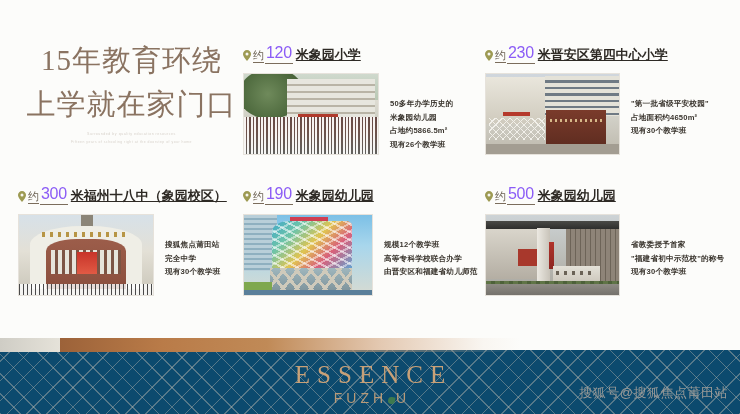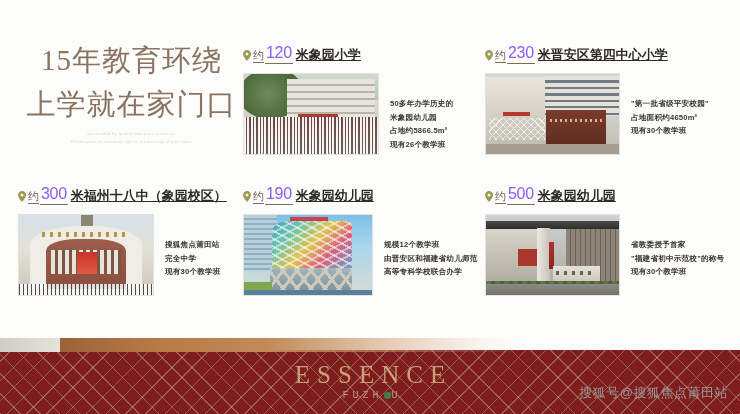--- a/index.html
+++ b/index.html
@@ -158,21 +158,21 @@
     background:linear-gradient(#d9d5cb,#b4aea3); }
   .sc5 .red2 { position:absolute; left:24%; top:42%; width:14%; height:22%; background:#a8382c; }
   .sc5 .ground2 { position:absolute; left:0; bottom:0; width:100%; height:14%;
     background:linear-gradient(#8e8b84,#75726c); }
   .sc5 .hedge { position:absolute; left:0; bottom:8%; width:100%; height:10%;
     background:repeating-linear-gradient(90deg,#5f7446 0 5px,#4d6139 5px 9px); }
 
   
   .footer {
     position:absolute; left:0; bottom:0; width:740px; height:64px;
-    background:#7f1d1d;
+    background:#0c4a6e;
   }
   .footer-pattern {
     position:absolute; inset:0;
     background-image:
       repeating-linear-gradient(45deg, rgba(205,196,182,.38) 0 1px, transparent 1px 14px),
       repeating-linear-gradient(-45deg, rgba(205,196,182,.38) 0 1px, transparent 1px 14px);
   }
   .bronze-bar {
     position:absolute; left:60px; top:-12px; width:460px; height:14px;
     background:linear-gradient(90deg,#9c6239 0%,#b97b48 22%,#c08a57 45%,
@@ -184,22 +184,22 @@
   }
   .brand {
     position:absolute; left:0; right:0; top:11px; text-align:center;
   }
   .brand-main {
     font-family:"Liberation Serif","DejaVu Serif",serif;
     font-size:25px; letter-spacing:7px; color:#c8a178; line-height:28px;
     padding-left:7px;
   }
   .brand-sub {
-    font-family:Liberation Mono, monospace;
-    font-size:10px; letter-spacing:4px; color:#b79a79; margin-top:1px;
+    font-family:Liberation Sans, sans-serif;
+    font-size:14px; letter-spacing:4px; color:#b79a79; margin-top:1px;
     padding-left:4px;
   }
   .brand-leaf {
     display:inline-block; width:7px; height:7px; border-radius:50% 0 50% 50%;
     background:#3d7a4e; transform:translateY(1px) rotate(10deg); margin:0 1px;
   }
   .watermark {
     position:absolute; right:12px; bottom:12px;
     font-size:13px; color:#9a9a97; letter-spacing:0.5px; white-space:nowrap;
   }
@@ -328,22 +328,22 @@
           <div class="tow"></div>
             <div class="rtop"></div>
             <div class="dome"></div>
           <div class="vee"></div>
             <div class="grass"></div>
             <div class="road"></div>
         </div>
       </div>
       <div class="desc">
         <p>规模12个教学班</p>
+        <p>高等专科学校联合办学</p>
         <p>由晋安区和福建省幼儿师范</p>
-        <p>高等专科学校联合办学</p>
       </div>
     </div>
   </div>
 
   <div class="card" style="left:485px; top:183px; width:250px;">
     <div class="card-head">
       <span class="pin">
         <svg width="8" height="11" viewBox="0 0 8 11">
             <path d="M4 0C1.8 0 0 1.8 0 4c0 2.9 4 7 4 7s4-4.1 4-7c0-2.2-1.8-4-4-4z" fill="#9d9a52"></path>
             <circle cx="4" cy="4" r="1.5" fill="#f7f6f1"></circle>

